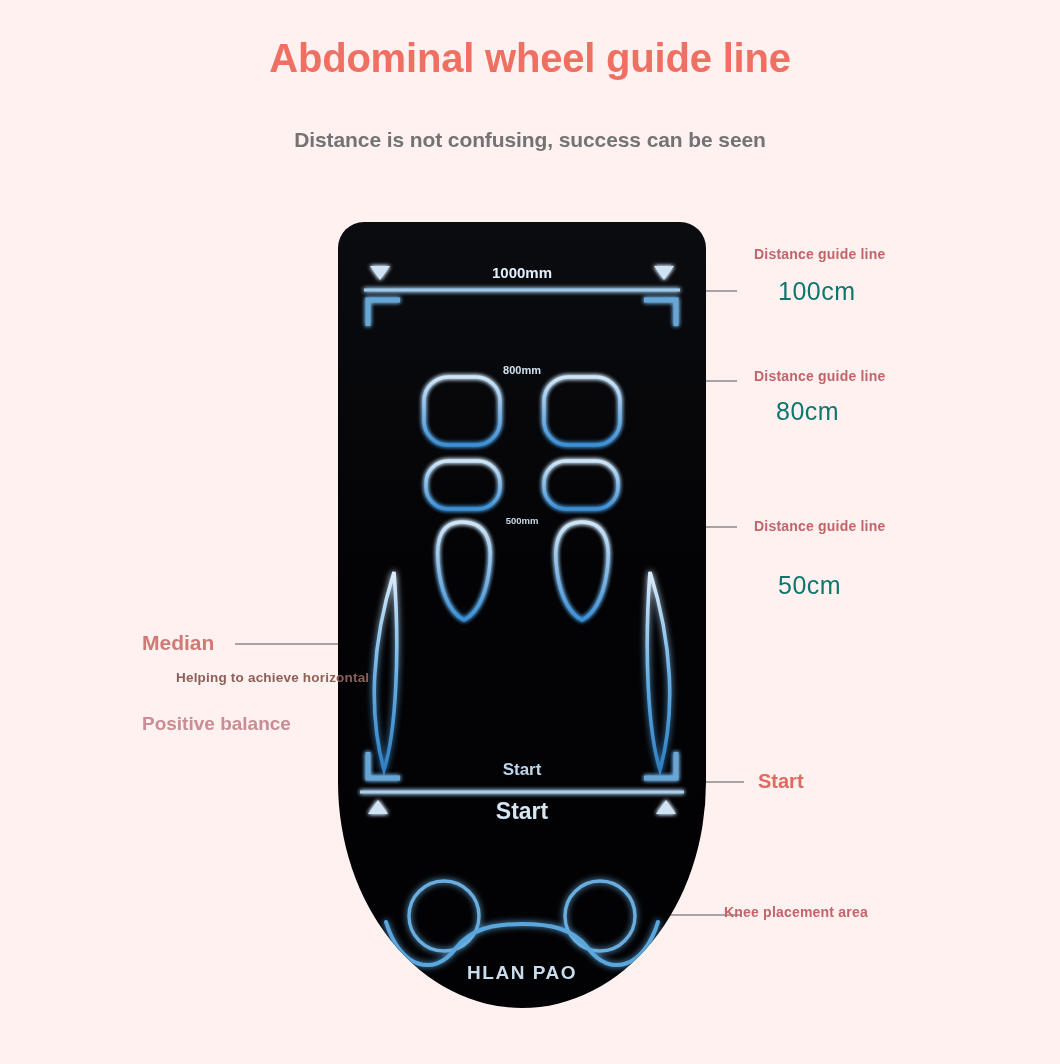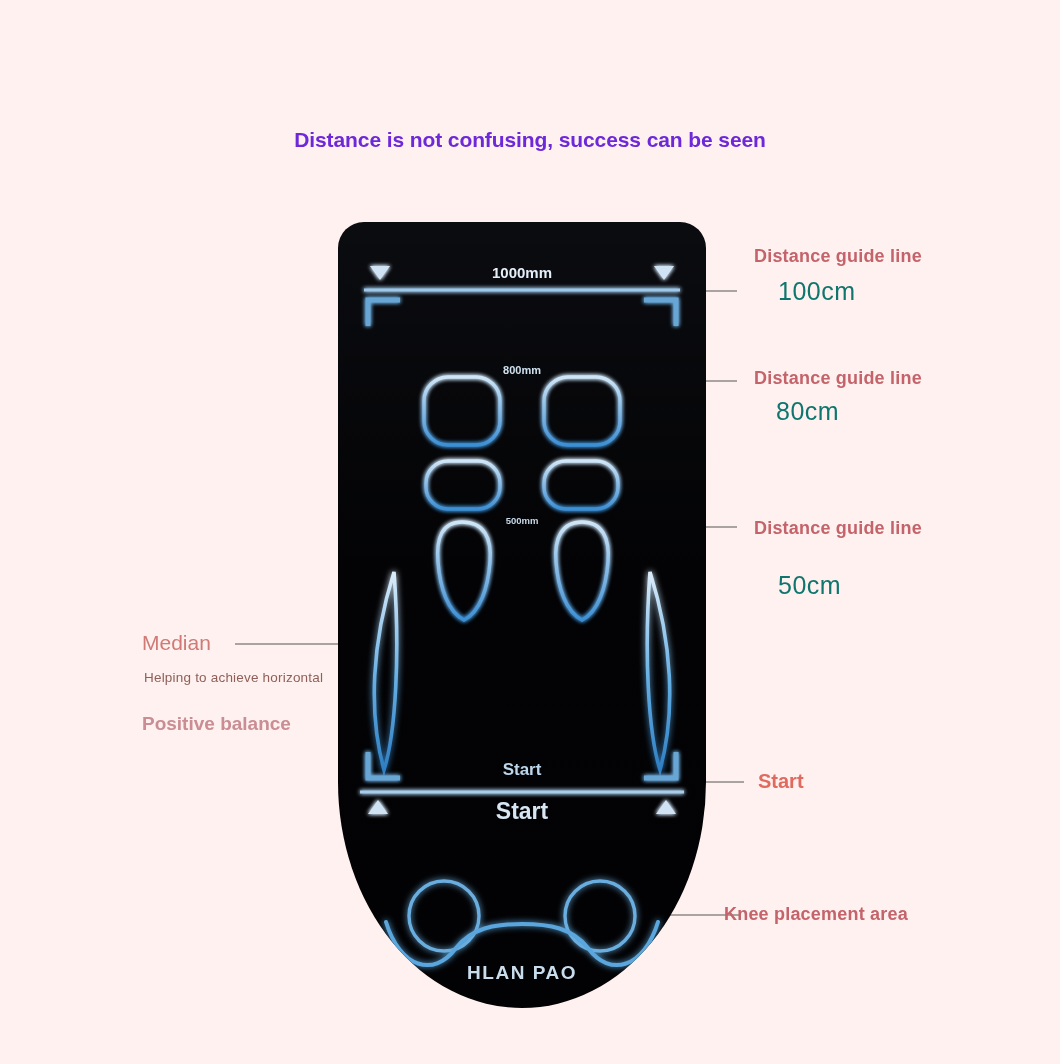--- a/index.html
+++ b/index.html
@@ -34,21 +34,21 @@
     letter-spacing: -0.2px;
   }
   .subtitle {
     position: absolute;
     left: 0;
     top: 128px;
     width: 1060px;
     text-align: center;
     font-size: 21px;
     font-weight: bold;
-    color: #6d28d9;
+    color: #737373;
     letter-spacing: -0.1px;
   }
 
   
   .mat-wrap {
     position: absolute;
     left: 338px;
     top: 222px;
     width: 299px;
     height: 786px;
@@ -58,21 +58,21 @@
   
   .leader {
     position: absolute;
     height: 2px;
     background: #a9a4a2;
   }
 
   
   .callout-label {
     position: absolute;
-    font-size: 18px;
+    font-size: 14px;
     font-weight: bold;
     color: #c4636a;
     letter-spacing: 0.2px;
     white-space: nowrap;
   }
   .callout-value {
     position: absolute;
     font-size: 25px;
     color: #0f766e;
     letter-spacing: 0.5px;
@@ -83,46 +83,48 @@
     font-size: 20px;
     font-weight: bold;
     color: #e06a5e;
     white-space: nowrap;
   }
 
   
   .median-title {
     position: absolute;
     font-size: 21px;
-    font-weight: normal;
+    font-weight: bold;
     color: #d07a76;
     white-space: nowrap;
   }
   .median-sub {
     position: absolute;
     font-size: 13.5px;
-    font-weight: normal;
+    font-weight: bold;
     color: #8f5f58;
     white-space: nowrap;
     letter-spacing: 0.2px;
+    margin-left: 32px;
   }
   .median-balance {
     position: absolute;
     font-size: 19px;
     font-weight: bold;
     color: #c98d93;
     white-space: nowrap;
     margin-top: 15px;
   }
 </style>
 </head>
 <body>
 
 <div id="stage">
 
+  <div class="title">Abdominal wheel guide line</div>
   <div class="subtitle">Distance is not confusing, success can be seen</div>
 
   <div class="leader" style="left:522px; top:290px; width:215px;"></div>
   <div class="leader" style="left:522px; top:380px; width:215px;"></div>
   <div class="leader" style="left:522px; top:526px; width:215px;"></div>
   <div class="leader" style="left:522px; top:781px; width:222px;"></div>
   <div class="leader" style="left:610px; top:914px; width:130px;"></div>
   <div class="leader" style="left:235px; top:643px; width:250px;"></div>
 
   <div class="mat-wrap">

